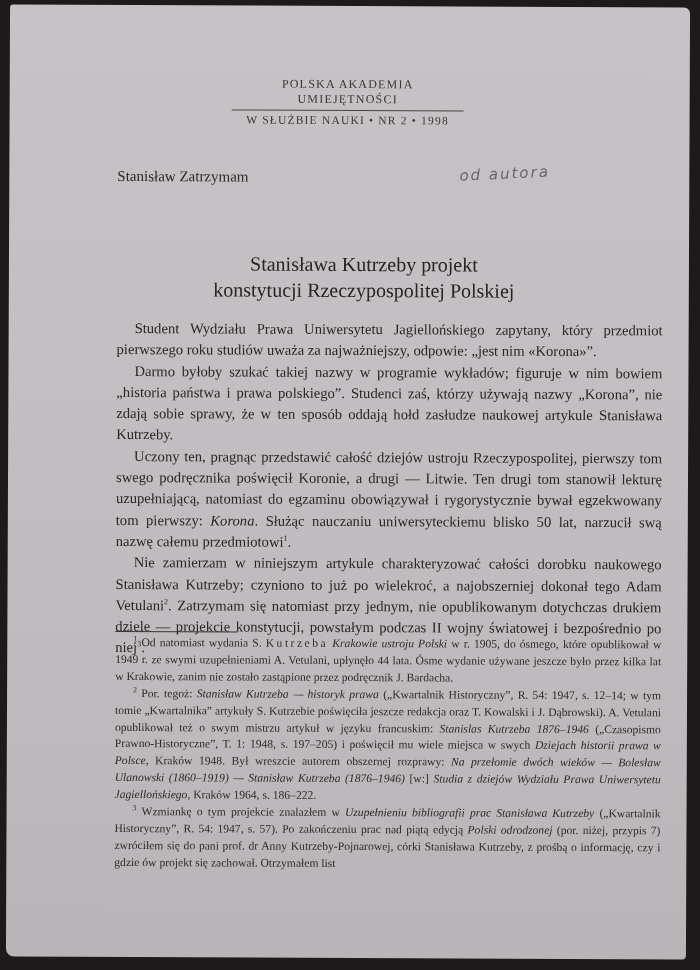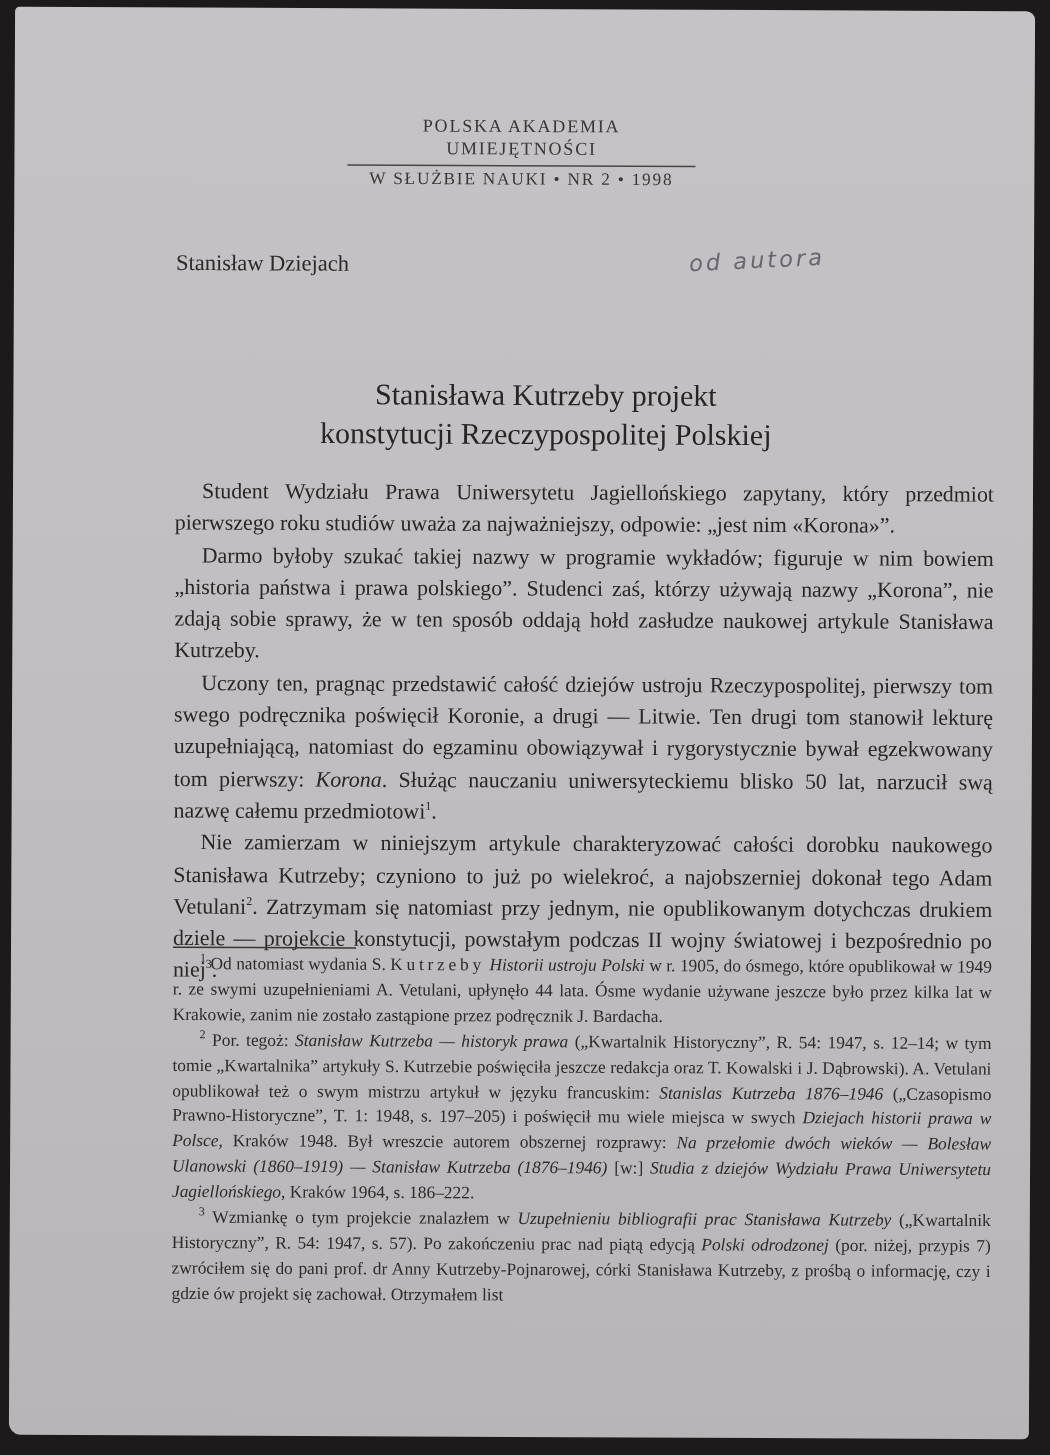--- a/index.html
+++ b/index.html
@@ -65,36 +65,36 @@
 </head>
 <body>
 
 <div class="paper">
 
   <div class="header">
     <div class="line1">POLSKA AKADEMIA UMIEJĘTNOŚCI</div>
     <div class="line2">W SŁUŻBIE NAUKI • NR 2 • 1998</div>
   </div>
 
-  <div class="author">Stanisław Dziejach</div>
+  <div class="author">Stanisław Zatrzymam</div>
   <div class="handwriting">od autora</div>
 
   <div class="title">
     <div>Stanisława Kutrzeby projekt</div>
     <div>konstytucji Rzeczypospolitej Polskiej</div>
   </div>
 
   <div class="body-text">
     <p><span>Student Wydziału Prawa Uniwersytetu Jagiellońskiego zapytany, który przedmiot pierwszego roku studiów uważa za najważniejszy, odpowie: „jest nim «Korona»”.</span></p>
     <p><span>Darmo byłoby szukać takiej nazwy w programie wykładów; figuruje w nim bowiem „historia państwa i prawa polskiego”. Studenci zaś, którzy używają nazwy „Korona”, nie zdają sobie sprawy, że w ten sposób oddają hołd zasłudze naukowej artykule Stanisława Kutrzeby.</span></p>
     <p><span>Uczony ten, pragnąc przedstawić całość dziejów ustroju Rzeczypospolitej, pierwszy tom swego podręcznika poświęcił Koronie, a drugi — Litwie. Ten drugi tom stanowił lekturę uzupełniającą, natomiast do egzaminu obowiązywał i rygorystycznie bywał egzekwowany tom pierwszy: </span><i>Korona</i><span>. Służąc nauczaniu uniwersyteckiemu blisko 50 lat, narzucił swą nazwę całemu przedmiotowi</span><sup>1</sup><span>.</span></p>
     <p><span>Nie zamierzam w niniejszym artykule charakteryzować całości dorobku naukowego Stanisława Kutrzeby; czyniono to już po wielekroć, a najobszerniej dokonał tego Adam Vetulani</span><sup>2</sup><span>. Zatrzymam się natomiast przy jednym, nie opublikowanym dotychczas drukiem dziele — projekcie konstytucji, powstałym podczas II wojny światowej i bezpośrednio po niej</span><sup>3</sup><span>.</span></p>
   </div>
 
   <div class="fn-rule"></div>
 
   <div class="footnotes">
-    <p><sup>1</sup><span> Od natomiast wydania S. </span><span class="spaced">Kutrzeby</span><span> </span><i>Historii ustroju Polski</i><span> w r. 1905, do ósmego, które opublikował w 1949 r. ze swymi uzupełnieniami A. Vetulani, upłynęło 44 lata. Ósme wydanie używane jeszcze było przez kilka lat w Krakowie, zanim nie zostało zastąpione przez podręcznik J. Bardacha.</span></p>
+    <p><sup>1</sup><span> Od natomiast wydania S. </span><span class="spaced">Kutrzeba</span><span> </span><i>Krakowie ustroju Polski</i><span> w r. 1905, do ósmego, które opublikował w 1949 r. ze swymi uzupełnieniami A. Vetulani, upłynęło 44 lata. Ósme wydanie używane jeszcze było przez kilka lat w Krakowie, zanim nie zostało zastąpione przez podręcznik J. Bardacha.</span></p>
     <p><sup>2</sup><span> Por. tegoż: </span><i>Stanisław Kutrzeba — historyk prawa</i><span> („Kwartalnik Historyczny”, R. 54: 1947, s. 12–14; w tym tomie „Kwartalnika” artykuły S. Kutrzebie poświęciła jeszcze redakcja oraz T. Kowalski i J. Dąbrowski). A. Vetulani opublikował też o swym mistrzu artykuł w języku francuskim: </span><i>Stanislas Kutrzeba 1876–1946</i><span> („Czasopismo Prawno-Historyczne”, T. 1: 1948, s. 197–205) i poświęcił mu wiele miejsca w swych </span><i>Dziejach historii prawa w Polsce</i><span>, Kraków 1948. Był wreszcie autorem obszernej rozprawy: </span><i>Na przełomie dwóch wieków — Bolesław Ulanowski (1860–1919) — Stanisław Kutrzeba (1876–1946)</i><span> [w:] </span><i>Studia z dziejów Wydziału Prawa Uniwersytetu Jagiellońskiego</i><span>, Kraków 1964, s. 186–222.</span></p>
     <p><sup>3</sup><span> Wzmiankę o tym projekcie znalazłem w </span><i>Uzupełnieniu bibliografii prac Stanisława Kutrzeby</i><span> („Kwartalnik Historyczny”, R. 54: 1947, s. 57). Po zakończeniu prac nad piątą edycją </span><i>Polski odrodzonej</i><span> (por. niżej, przypis 7) zwróciłem się do pani prof. dr Anny Kutrzeby-Pojnarowej, córki Stanisława Kutrzeby, z prośbą o informację, czy i gdzie ów projekt się zachował. Otrzymałem list</span></p>
   </div>
 
 </div>
 
 </body></html>

